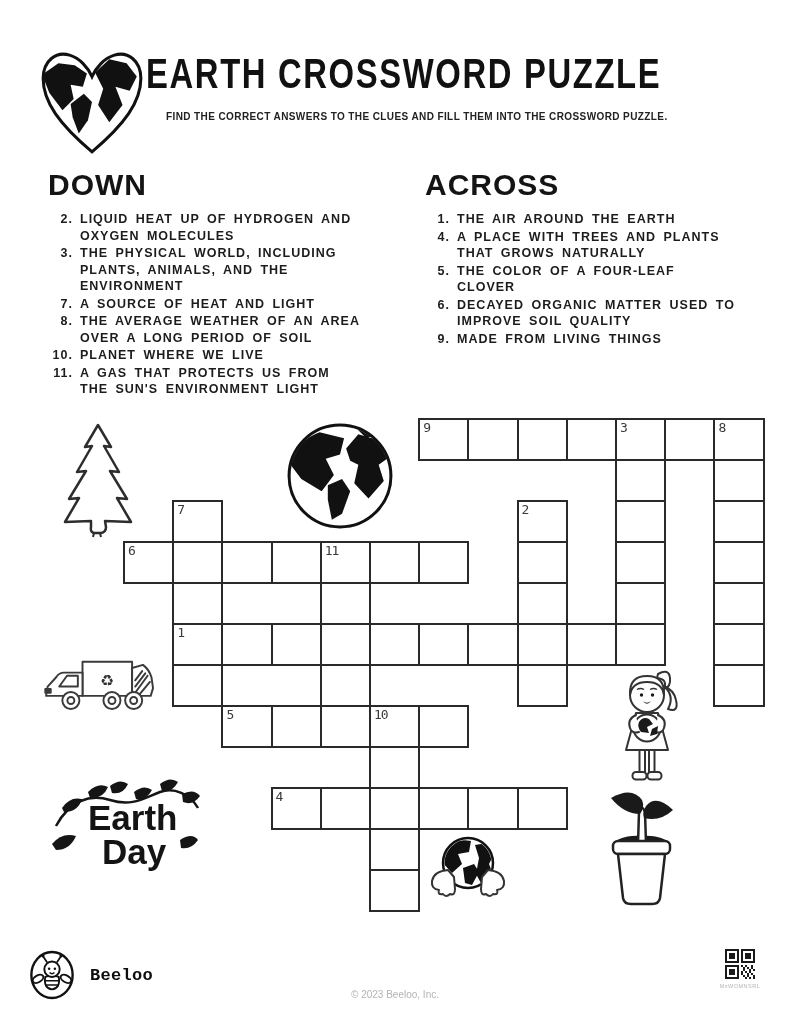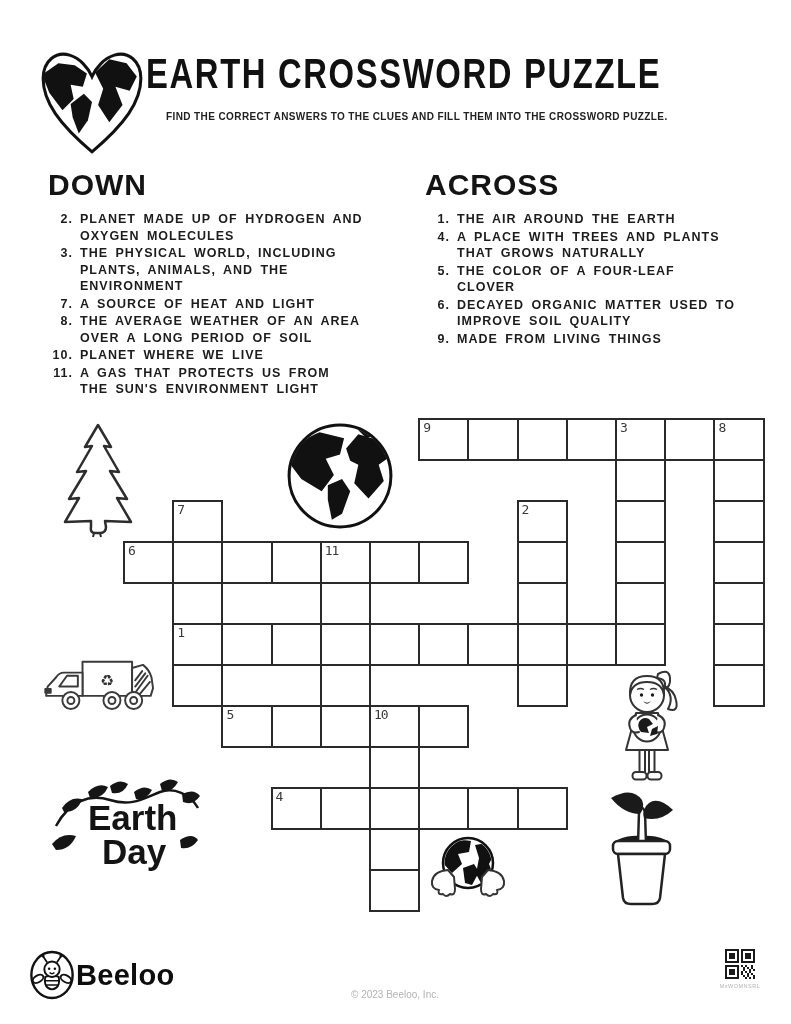--- a/index.html
+++ b/index.html
@@ -47,21 +47,21 @@
   .truck{left:36px;top:652px;width:124px;height:66px;}
   .girl{left:602px;top:666px;width:90px;height:124px;}
   .earthday{left:48px;top:778px;width:158px;height:100px;}
   .earthday-line1{left:40px;top:20px;font-size:35px;font-weight:800;color:#141414;}
   .earthday-line2{left:54px;top:54px;font-size:35px;font-weight:800;color:#141414;}
   .plant{left:604px;top:786px;width:75px;height:122px;}
   .earth-hands{left:426px;top:834px;width:84px;height:66px;}
 
   
   .beeloo{left:28px;top:950px;width:190px;height:50px;display:flex;align-items:center;}
-  .beeloo-text{font-size:29px;font-weight:800;color:#0d0d0d;margin-left:0;letter-spacing:.3px;}
+  .beeloo-text{font-size:17px;font-weight:800;color:#0d0d0d;margin-left:14px;letter-spacing:.3px;font-family:Liberation Mono, monospace;}
   .copyright{left:295px;top:989px;width:200px;text-align:center;font-size:10px;color:#b3b3b3;}
   .qr-block{left:716px;top:948px;width:48px;text-align:center;}
   .qr-label{margin-top:3px;font-size:5.5px;color:#b3b3b3;letter-spacing:.5px;}
 </style>
 </head>
 <body>
 
 <div class="page">
 
   <div class="abs heart-earth">
@@ -86,21 +86,21 @@
     <span class="title-inner">EARTH CROSSWORD PUZZLE</span>
   </div>
   <div class="abs subtitle">FIND THE CORRECT ANSWERS TO THE CLUES AND FILL THEM INTO THE CROSSWORD PUZZLE.</div>
 
 
   <div class="abs clue-section down-section">
     <div class="section-title">DOWN</div>
     <div id="down-list">
         <div class="clue">
           <span class="clue-num">2.</span>
-          <span class="clue-text">PLANET MADE UP OF HYDROGEN AND
+          <span class="clue-text">LIQUID HEAT UP OF HYDROGEN AND
 OXYGEN MOLECULES</span>
         </div>
         <div class="clue">
           <span class="clue-num">3.</span>
           <span class="clue-text">THE PHYSICAL WORLD, INCLUDING
 PLANTS, ANIMALS, AND THE
 ENVIRONMENT</span>
         </div>
         <div class="clue">
           <span class="clue-num">7.</span>

